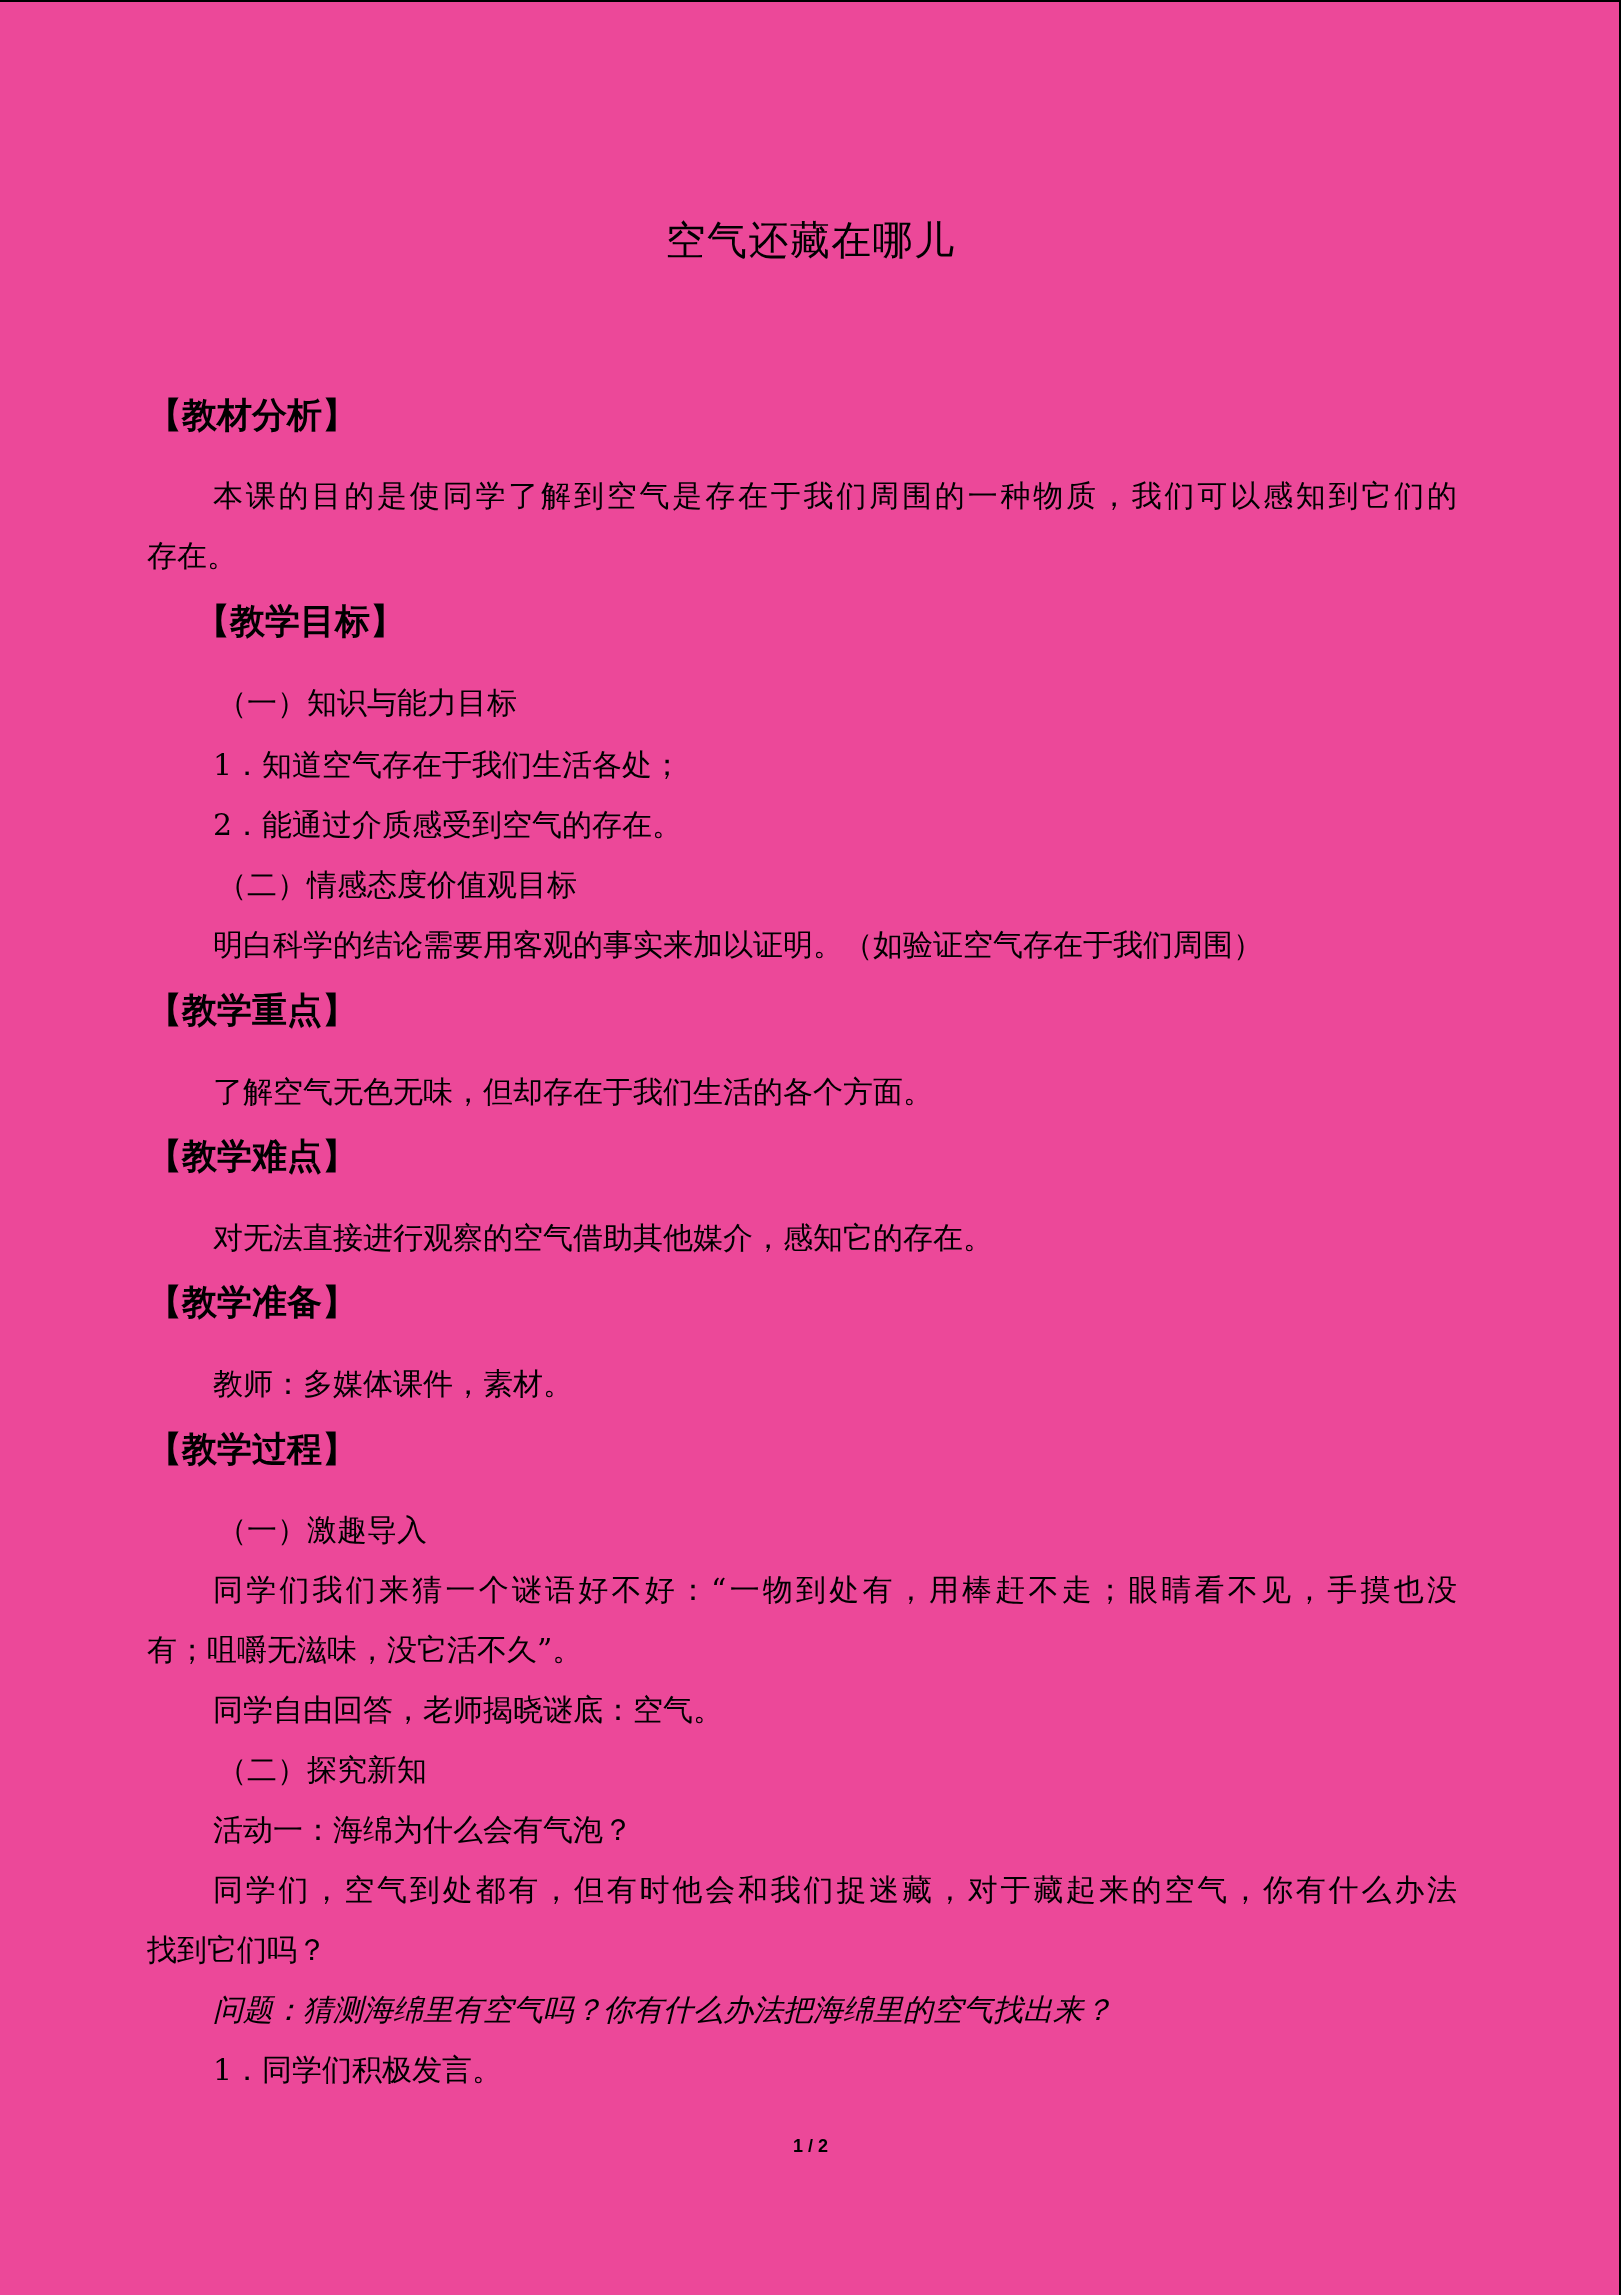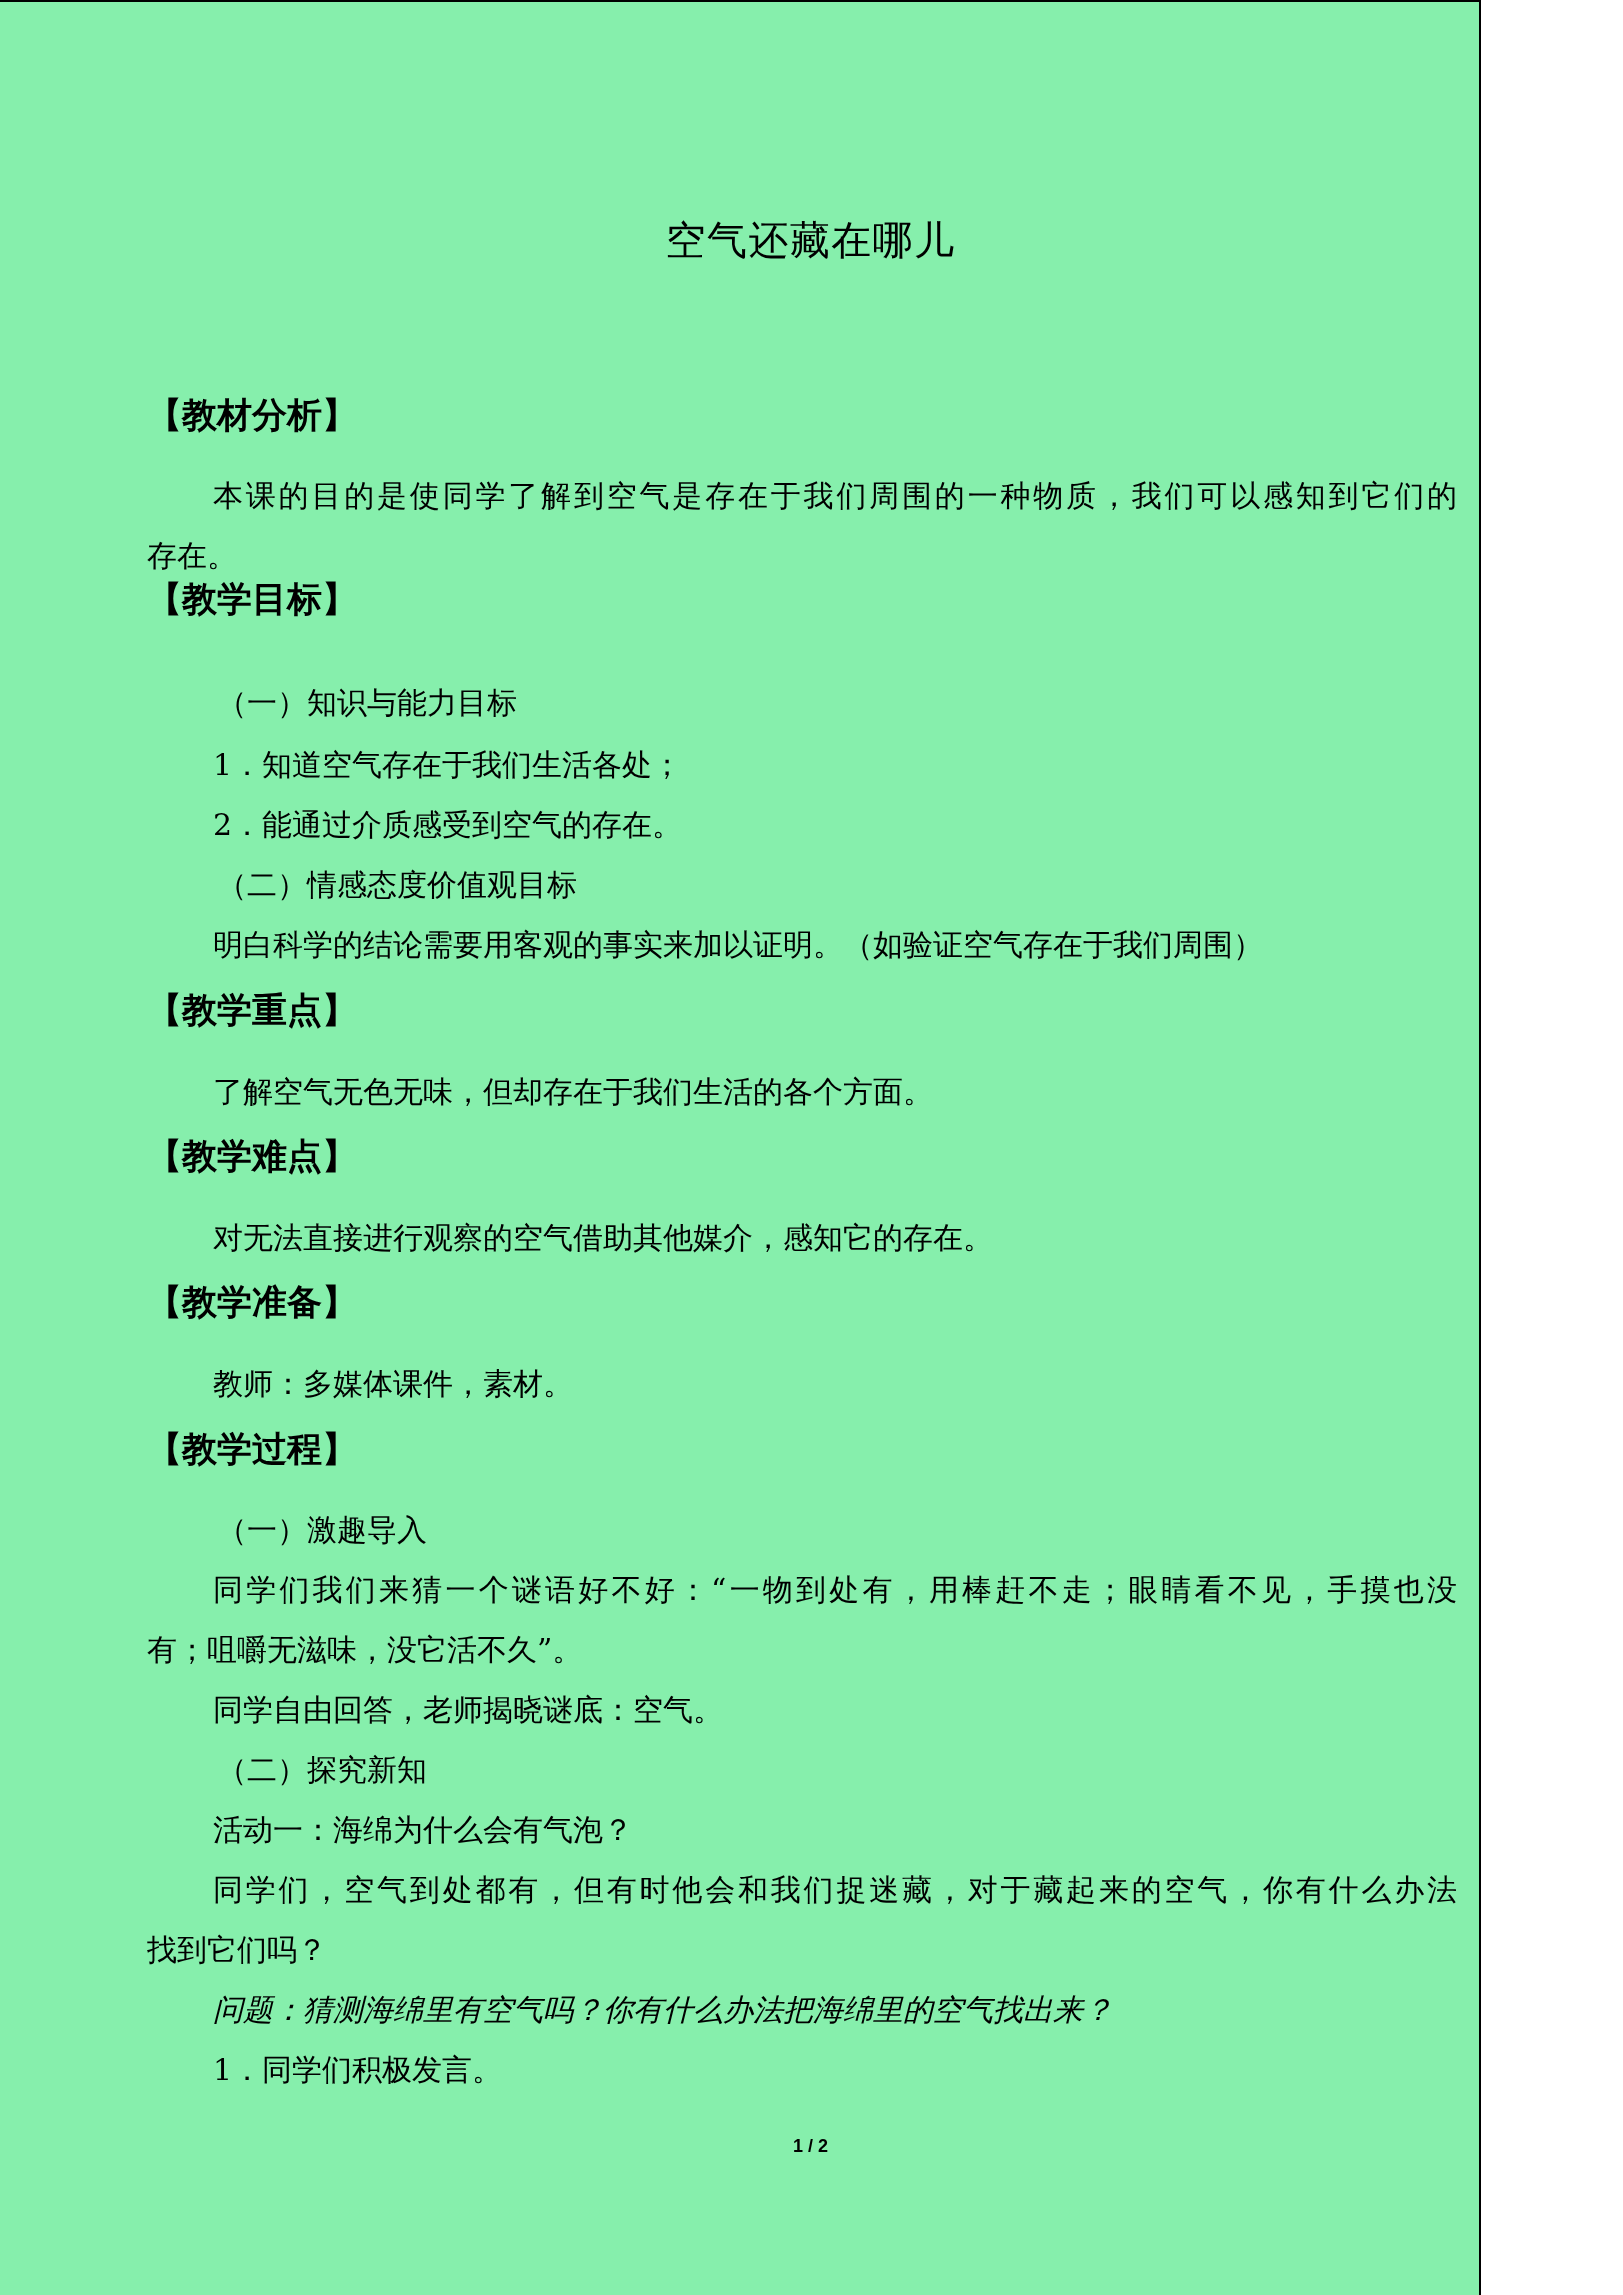--- a/index.html
+++ b/index.html
@@ -7,26 +7,26 @@
       width: 1623px;
       height: 2295px;
       position: relative;
       overflow: hidden;
       font-family: "DejaVu Serif", "Liberation Serif", serif;
       color: #000000;
     }
     .page {
       position: absolute;
       left: 0; top: 0;
-      width: 1481px;
+      width: 1621px;
       height: 2295px;
       border-top: 2.7px solid #000000;
       border-right: 2px solid #000000;
       box-sizing: border-box;
-      background: #86efac;
+      background: #ec4899;
     }
     .doc-title {
       position: absolute;
       left: 0; width: 1621px;
       top: 211px;
       text-align: center;
       font-size: 40px;
       line-height: 55px;
       font-family: "DejaVu Sans", "Liberation Sans", sans-serif;
       letter-spacing: 1.4px;
@@ -68,21 +68,21 @@
 <body>
 
 <div class="page">
 
   <div class="doc-title">空气还藏在哪儿</div>
 
   <div class="heading" style="top:389px;">【教材分析】</div>
   <div class="line indent justify" style="top:473px; width:1244px;">本课的目的是使同学了解到空气是存在于我们周围的一种物质，我们可以感知到它们的</div>
   <div class="line flush" style="top:533px;">存在。</div>
 
-  <div class="heading" style="top:573px;">【教学目标】</div>
+  <div class="heading" style="top:595px;margin-left:48px;">【教学目标】</div>
   <div class="line sub" style="top:680px;">（一）知识与能力目标</div>
   <div class="line indent" style="top:742px;">1．知道空气存在于我们生活各处；</div>
   <div class="line indent" style="top:802px;">2．能通过介质感受到空气的存在。</div>
   <div class="line sub" style="top:862px;">（二）情感态度价值观目标</div>
   <div class="line indent" style="top:922px;">明白科学的结论需要用客观的事实来加以证明。（如验证空气存在于我们周围）</div>
 
   <div class="heading" style="top:984px;">【教学重点】</div>
   <div class="line indent" style="top:1069px;">了解空气无色无味，但却存在于我们生活的各个方面。</div>
 
   <div class="heading" style="top:1130px;">【教学难点】</div>

